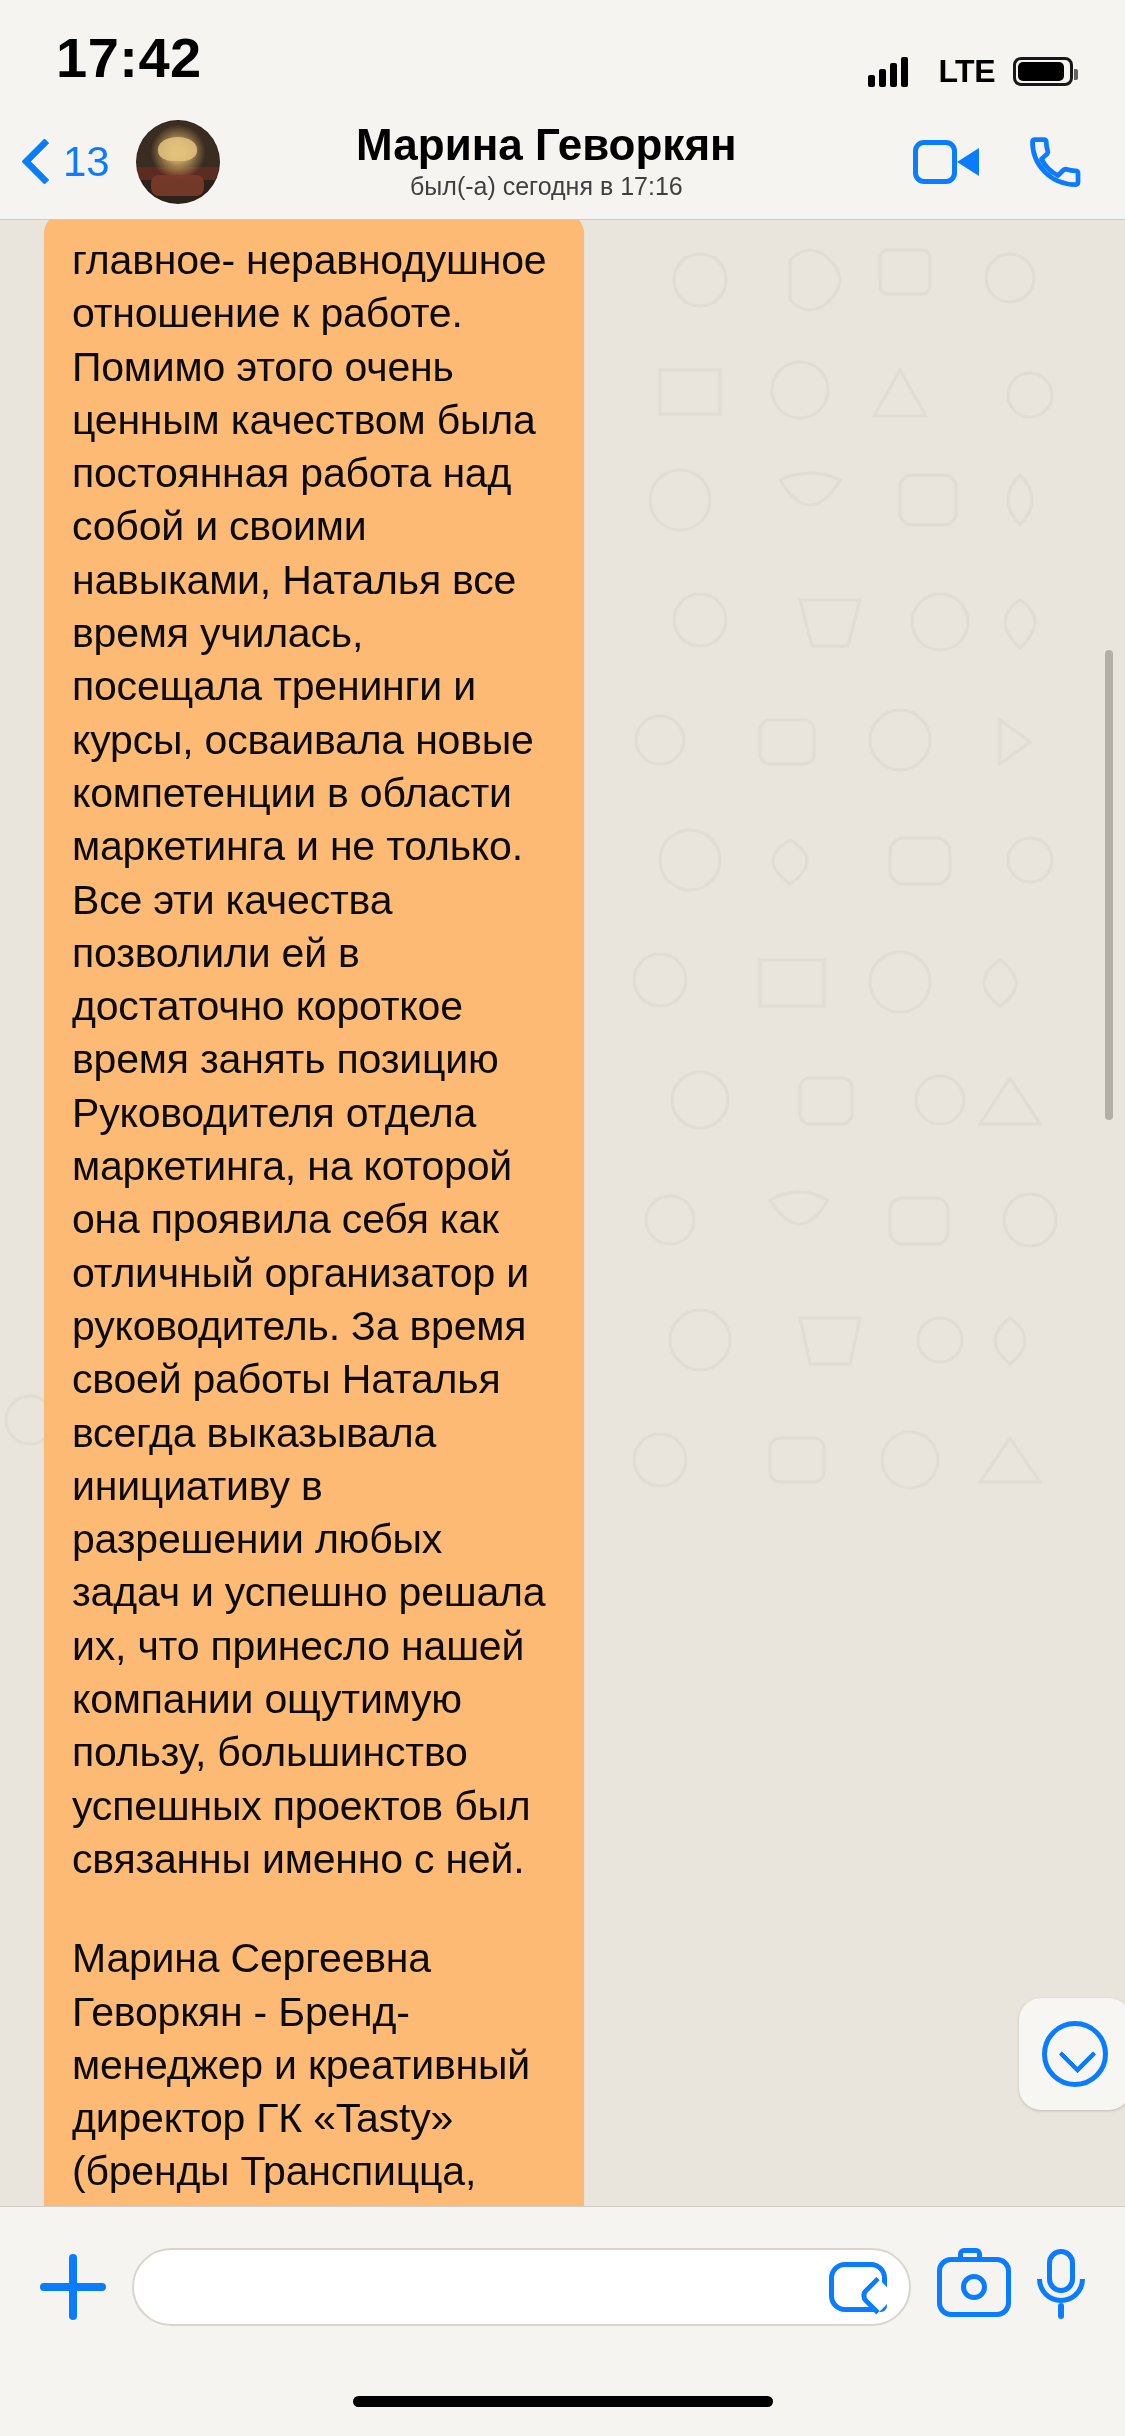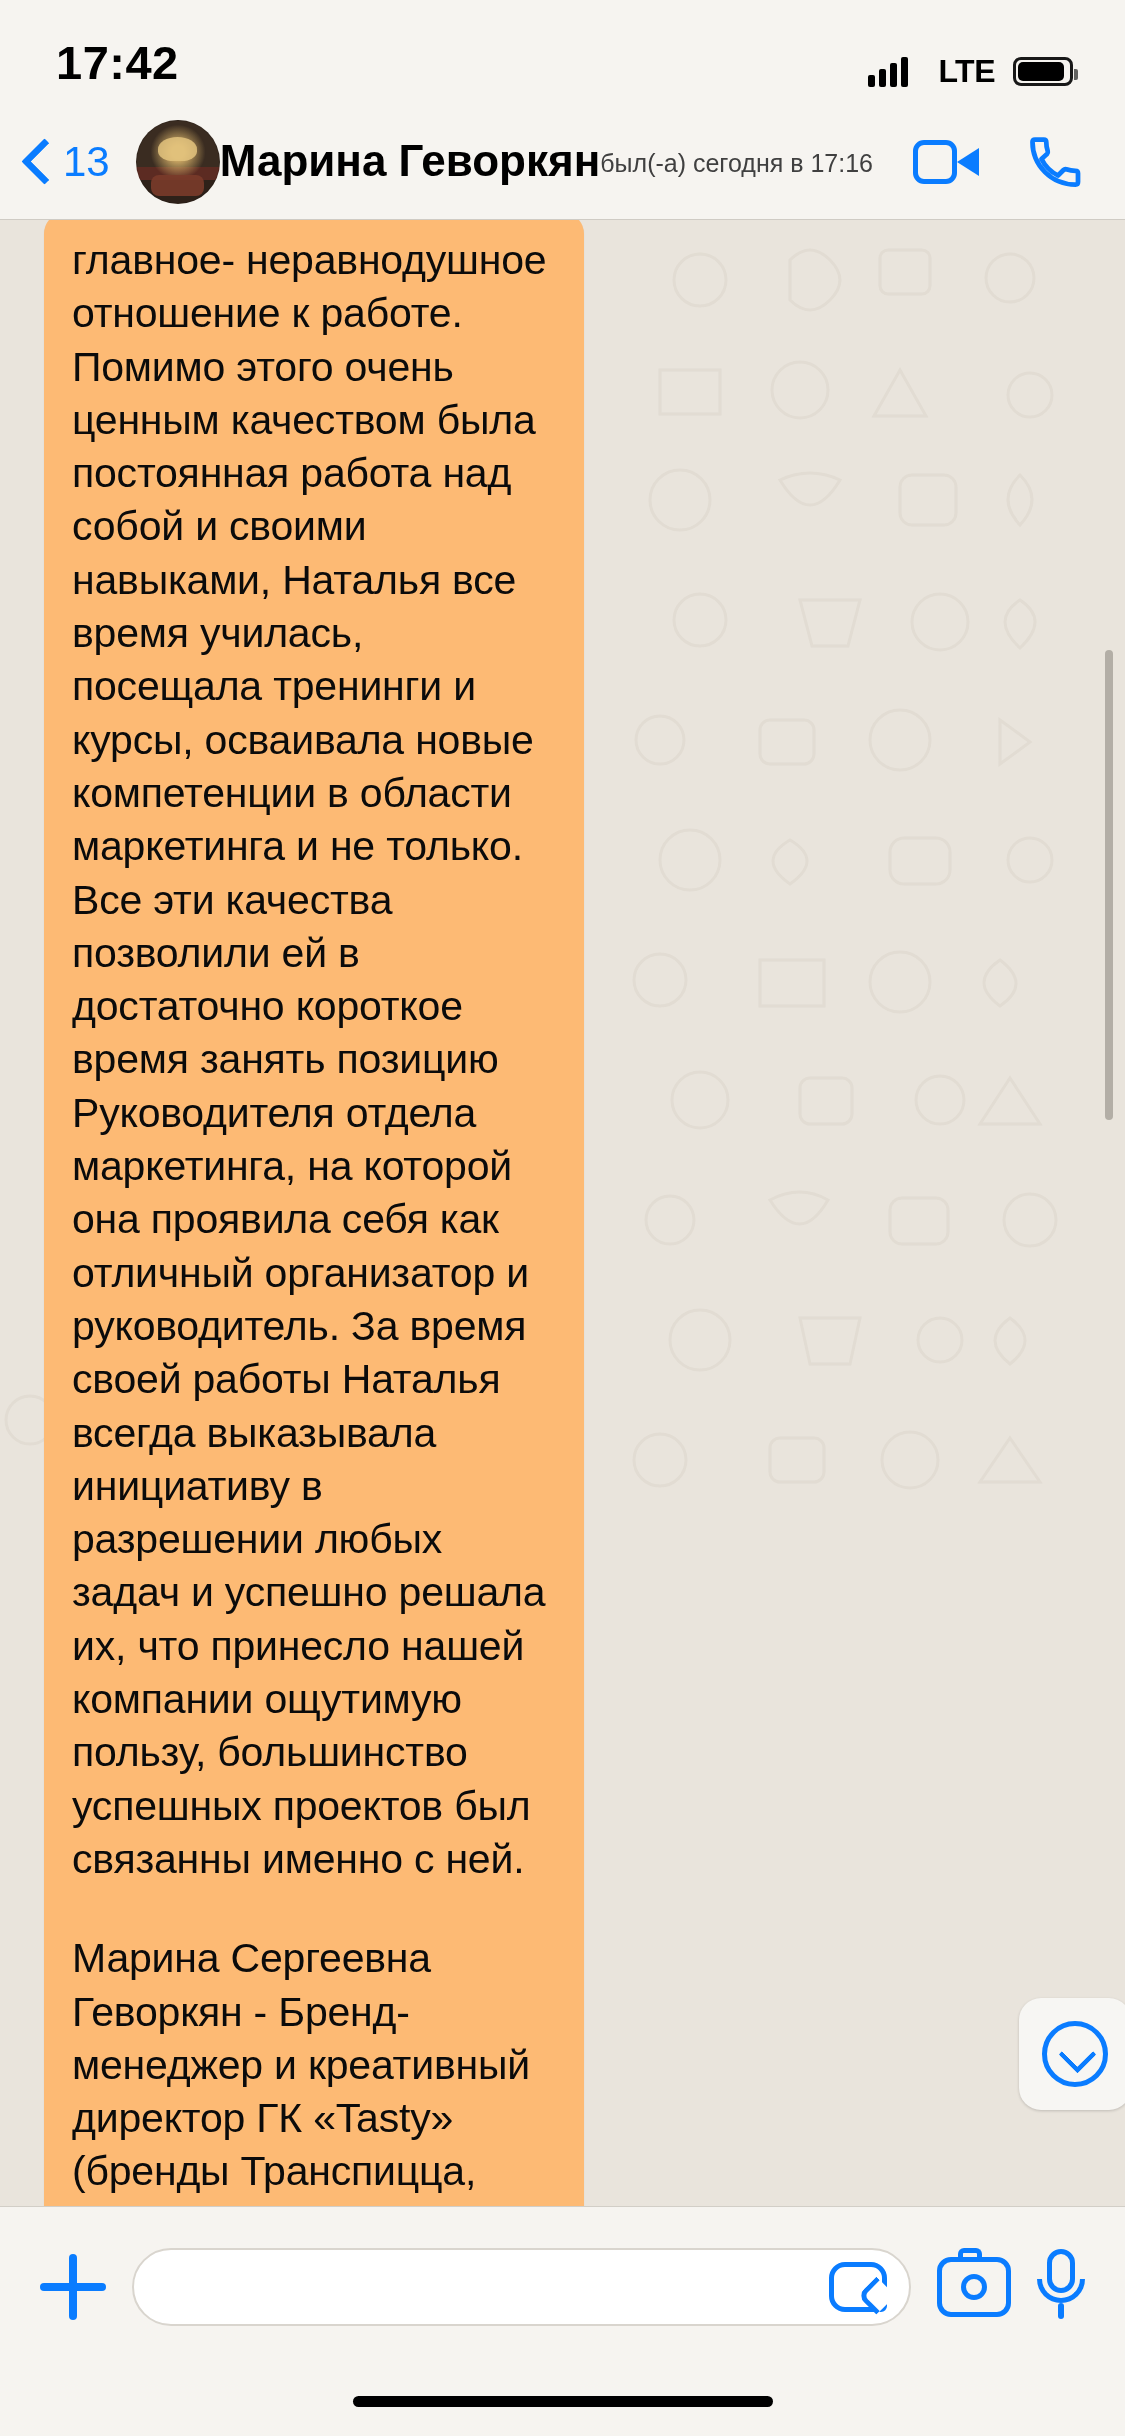--- a/index.html
+++ b/index.html
@@ -31,21 +31,21 @@
     height: 104px;
     flex: 0 0 104px;
     background: #f6f4f0;
     display: flex;
     align-items: flex-end;
     justify-content: space-between;
     padding: 0 52px 14px 56px;
     box-sizing: border-box;
   }
   .status-time {
-    font-size: 47px;
+    font-size: 56px;
     font-weight: 600;
     color: #000;
     letter-spacing: 0.5px;
   }
   .status-right {
     display: flex;
     align-items: center;
     gap: 12px;
   }
   .signal-bars {
@@ -172,21 +172,21 @@
     bottom: 8%;
     width: 64%;
     height: 26%;
     background: #7a3b2a;
     border-radius: 8px;
     opacity: 0.9;
   }
   .title-block {
     flex: 1 1 auto;
     display: flex;
-    flex-direction: row;
+    flex-direction: column;
     align-items: center;
     justify-content: center;
     margin-left: -40px;
   }
   .contact-name {
     font-size: 44px;
     font-weight: 700;
     color: #000;
     line-height: 1.05;
     white-space: nowrap;

